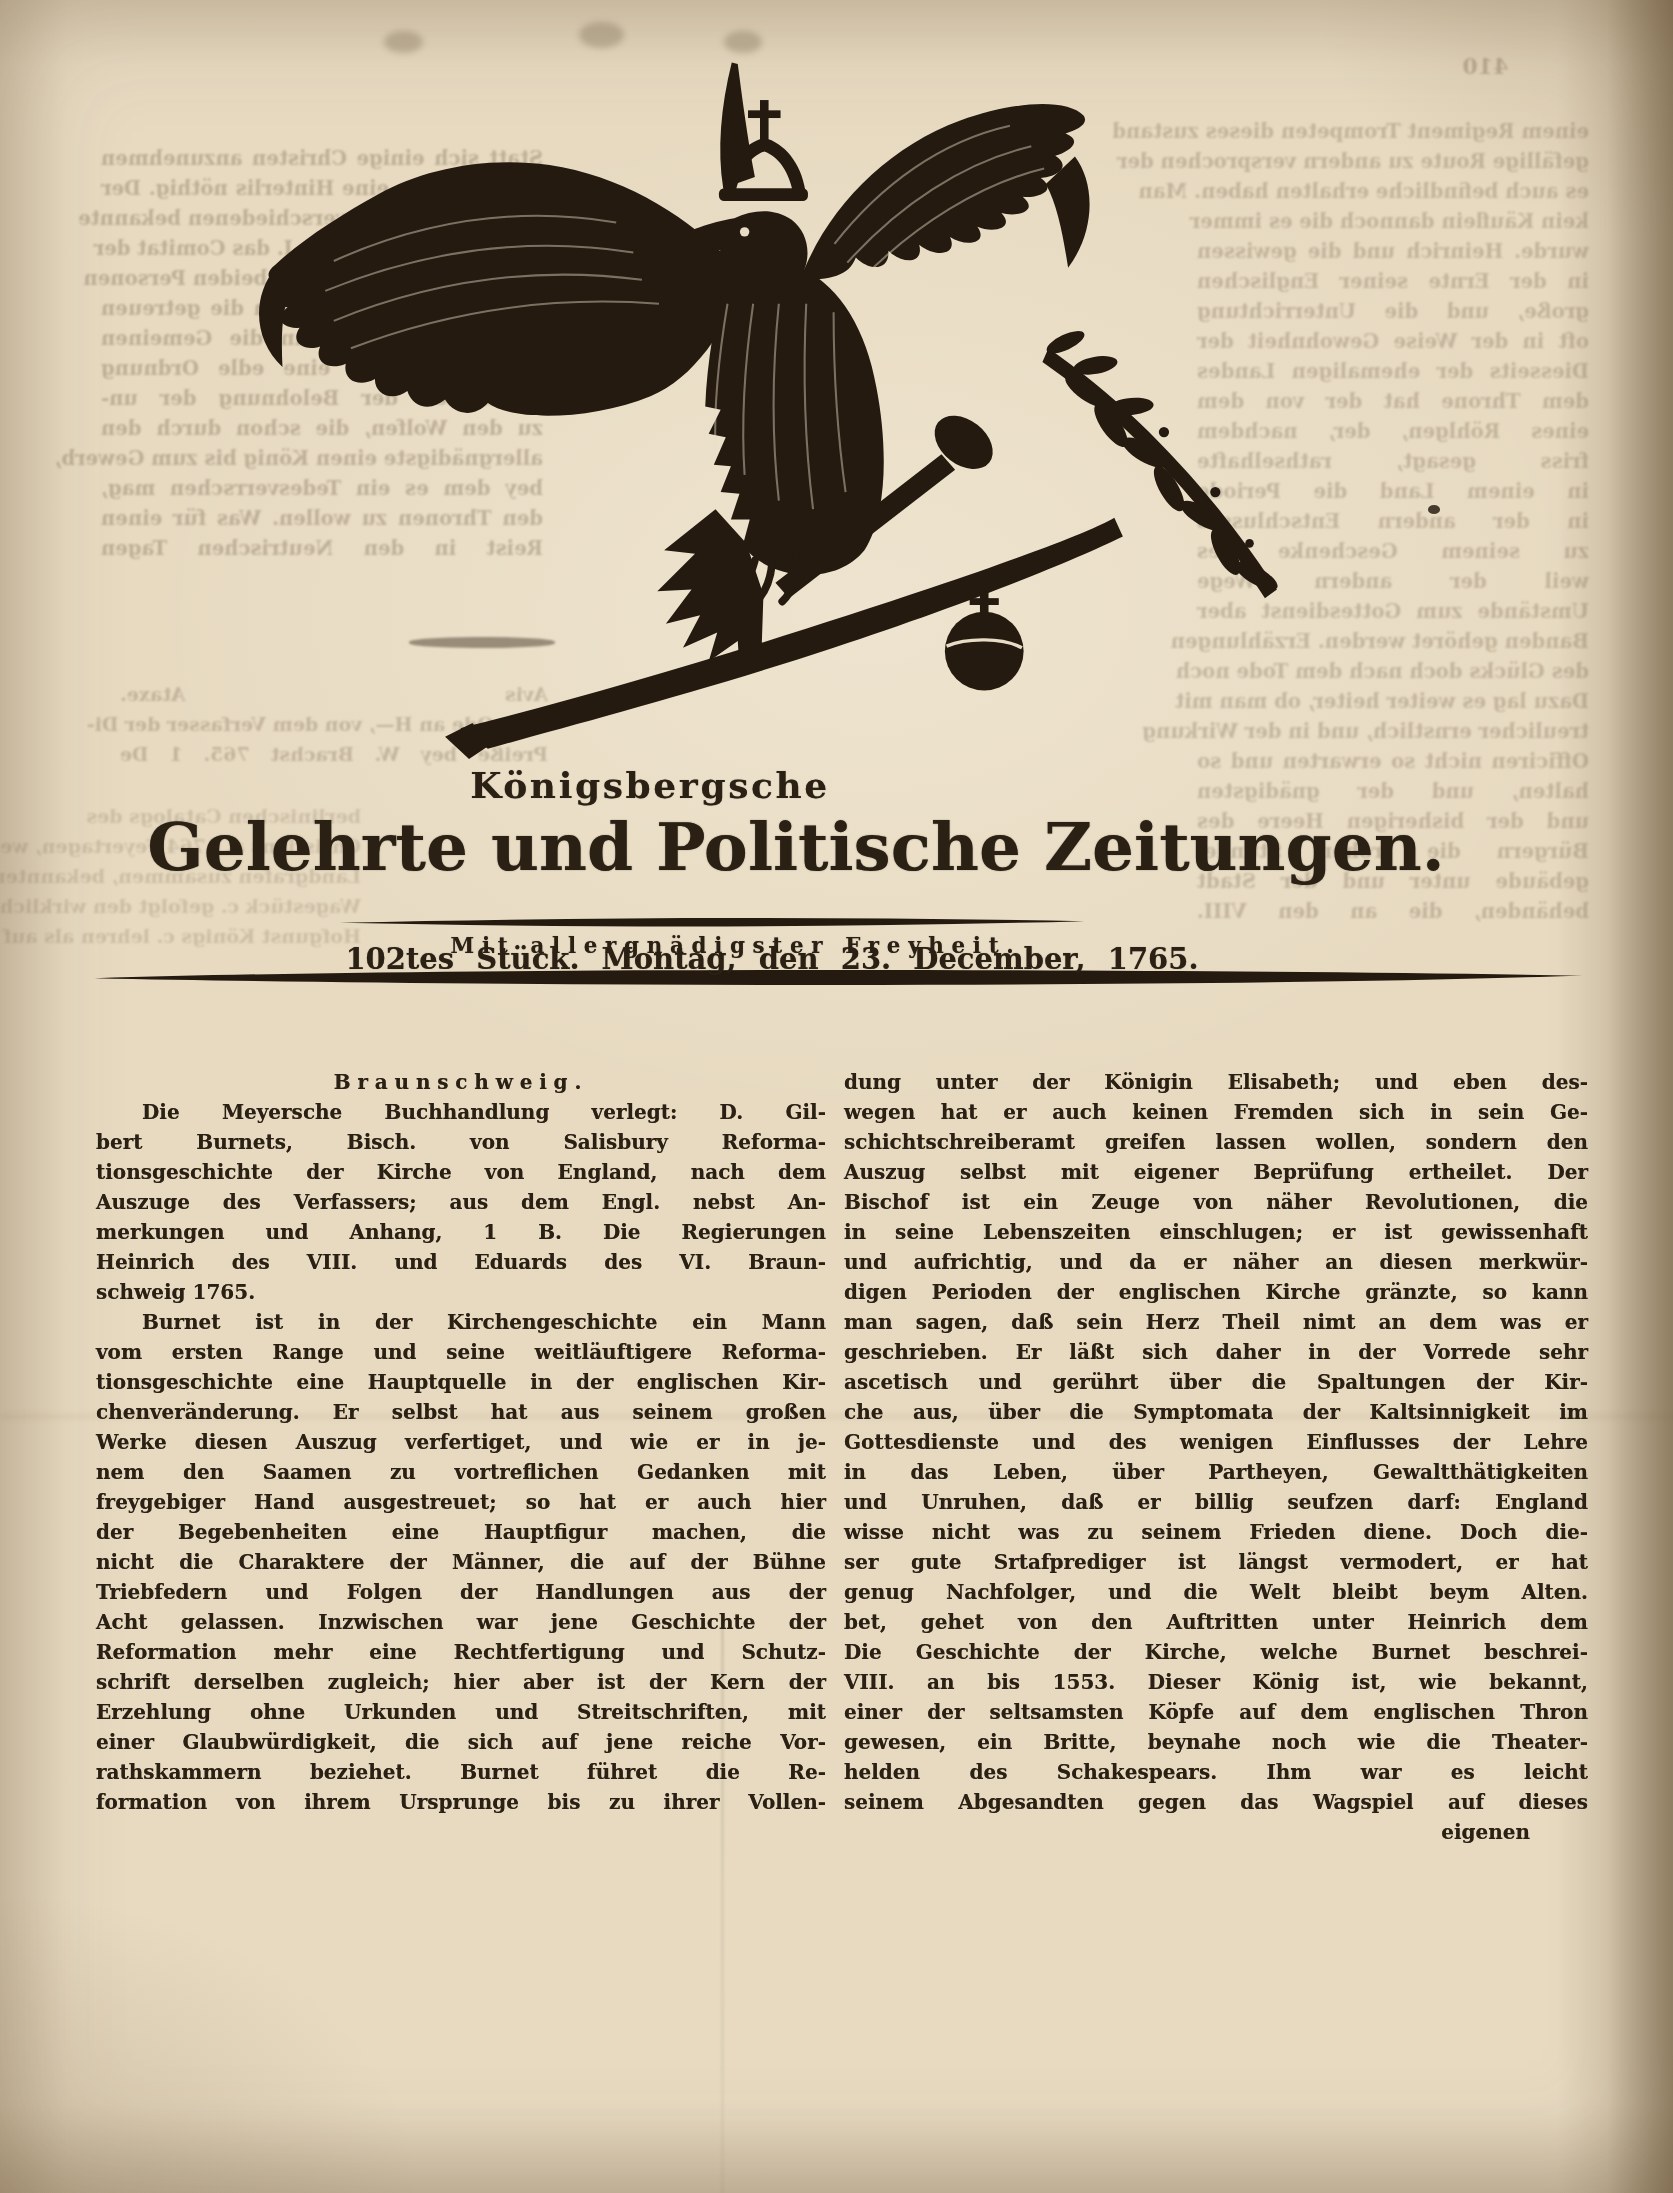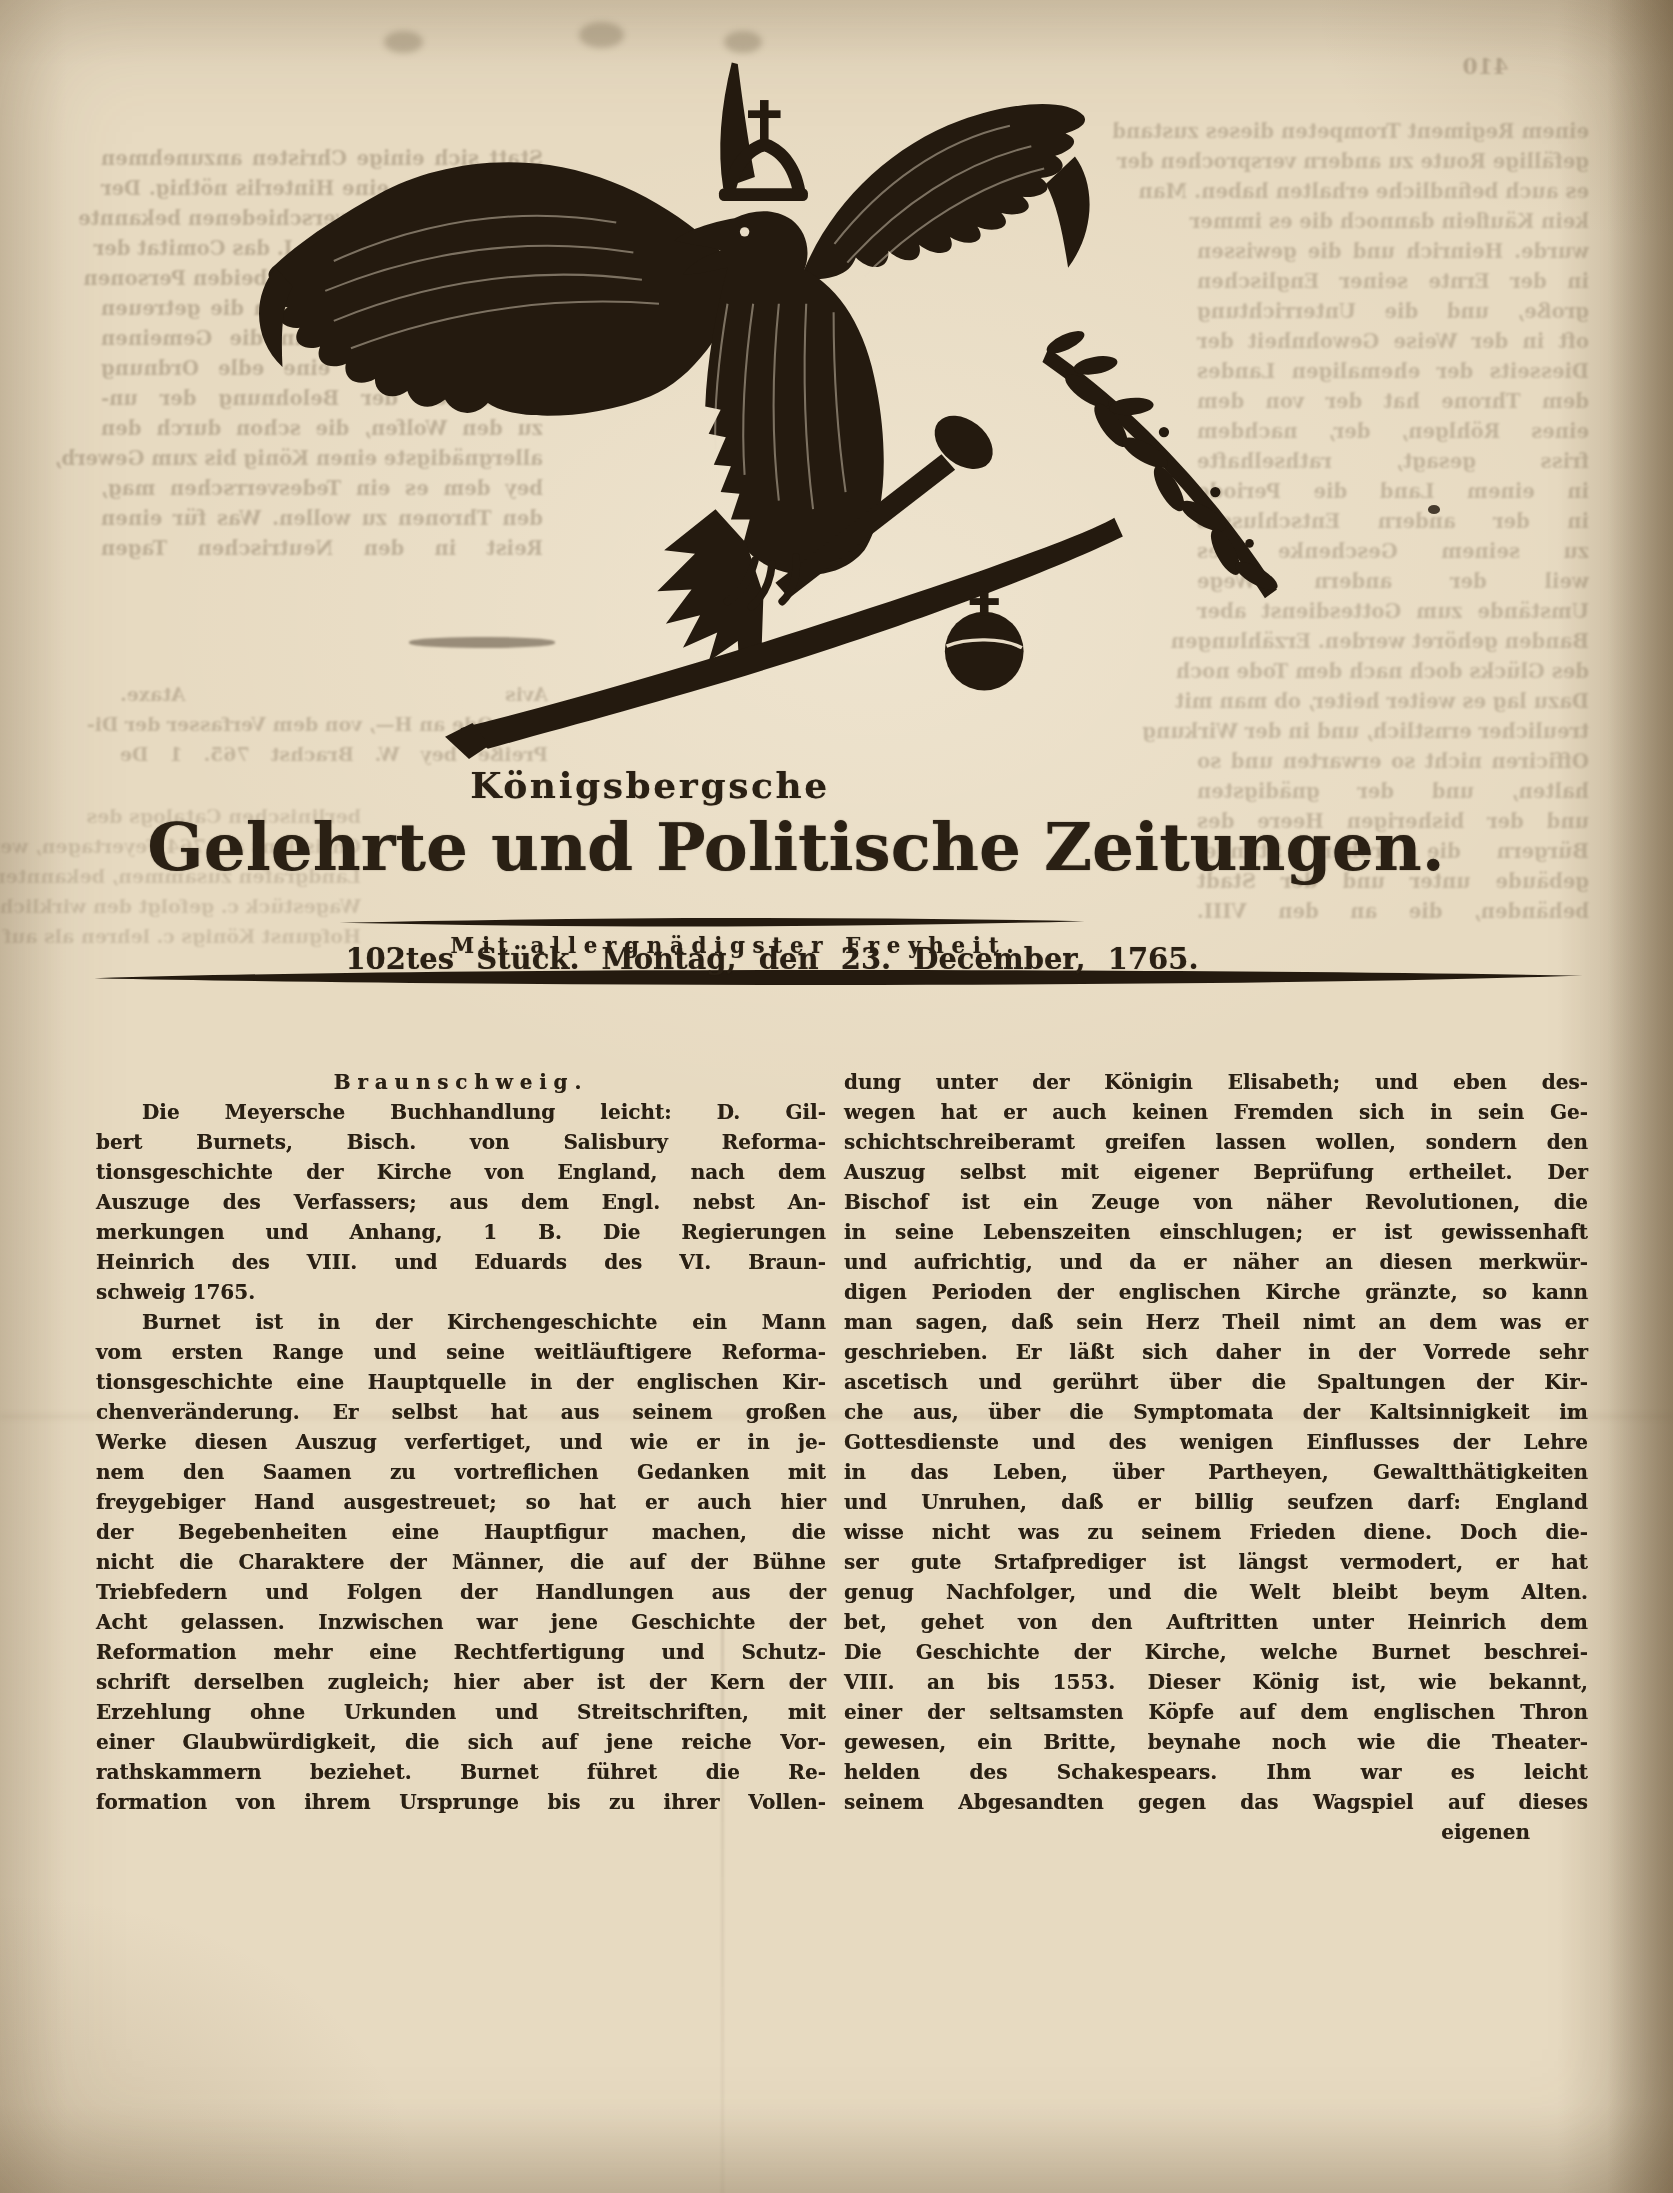--- a/index.html
+++ b/index.html
@@ -199,21 +199,21 @@
   </svg>
   <div class="motto">Mit allergnädigster Freyheit.</div>
   <svg class="thickrule" viewBox="0 0 1746 30" preserveAspectRatio="none">
     <path d="M4,14 C480,0 1300,4 1742,11 C1300,26 480,24 4,14 Z" fill="#241a0f"></path>
   </svg>
   <div class="issue-line">102tes Stück. Montag, den 23. December, 1765.</div>
 
   <section class="col col-left">
     <div class="dateline">Braunschweig.</div>
     <div class="lines">
-        <div class="line">Die Meyersche Buchhandlung leicht: D. Gil-</div>
+        <div class="line">Die Meyersche Buchhandlung verlegt: D. Gil-</div>
         <div class="line">bert Burnets, Bisch. von Salisbury Reforma-</div>
         <div class="line">tionsgeschichte der Kirche von England, nach dem</div>
         <div class="line">Auszuge des Verfassers; aus dem Engl. nebst An-</div>
         <div class="line">merkungen und Anhang, 1 B. Die Regierungen</div>
         <div class="line">Heinrich des VIII. und Eduards des VI. Braun-</div>
         <div class="line">schweig 1765.</div>
         <div class="line">Burnet ist in der Kirchengeschichte ein Mann</div>
         <div class="line">vom ersten Range und seine weitläuftigere Reforma-</div>
         <div class="line">tionsgeschichte eine Hauptquelle in der englischen Kir-</div>
         <div class="line">chenveränderung.  Er selbst hat aus seinem großen</div>

